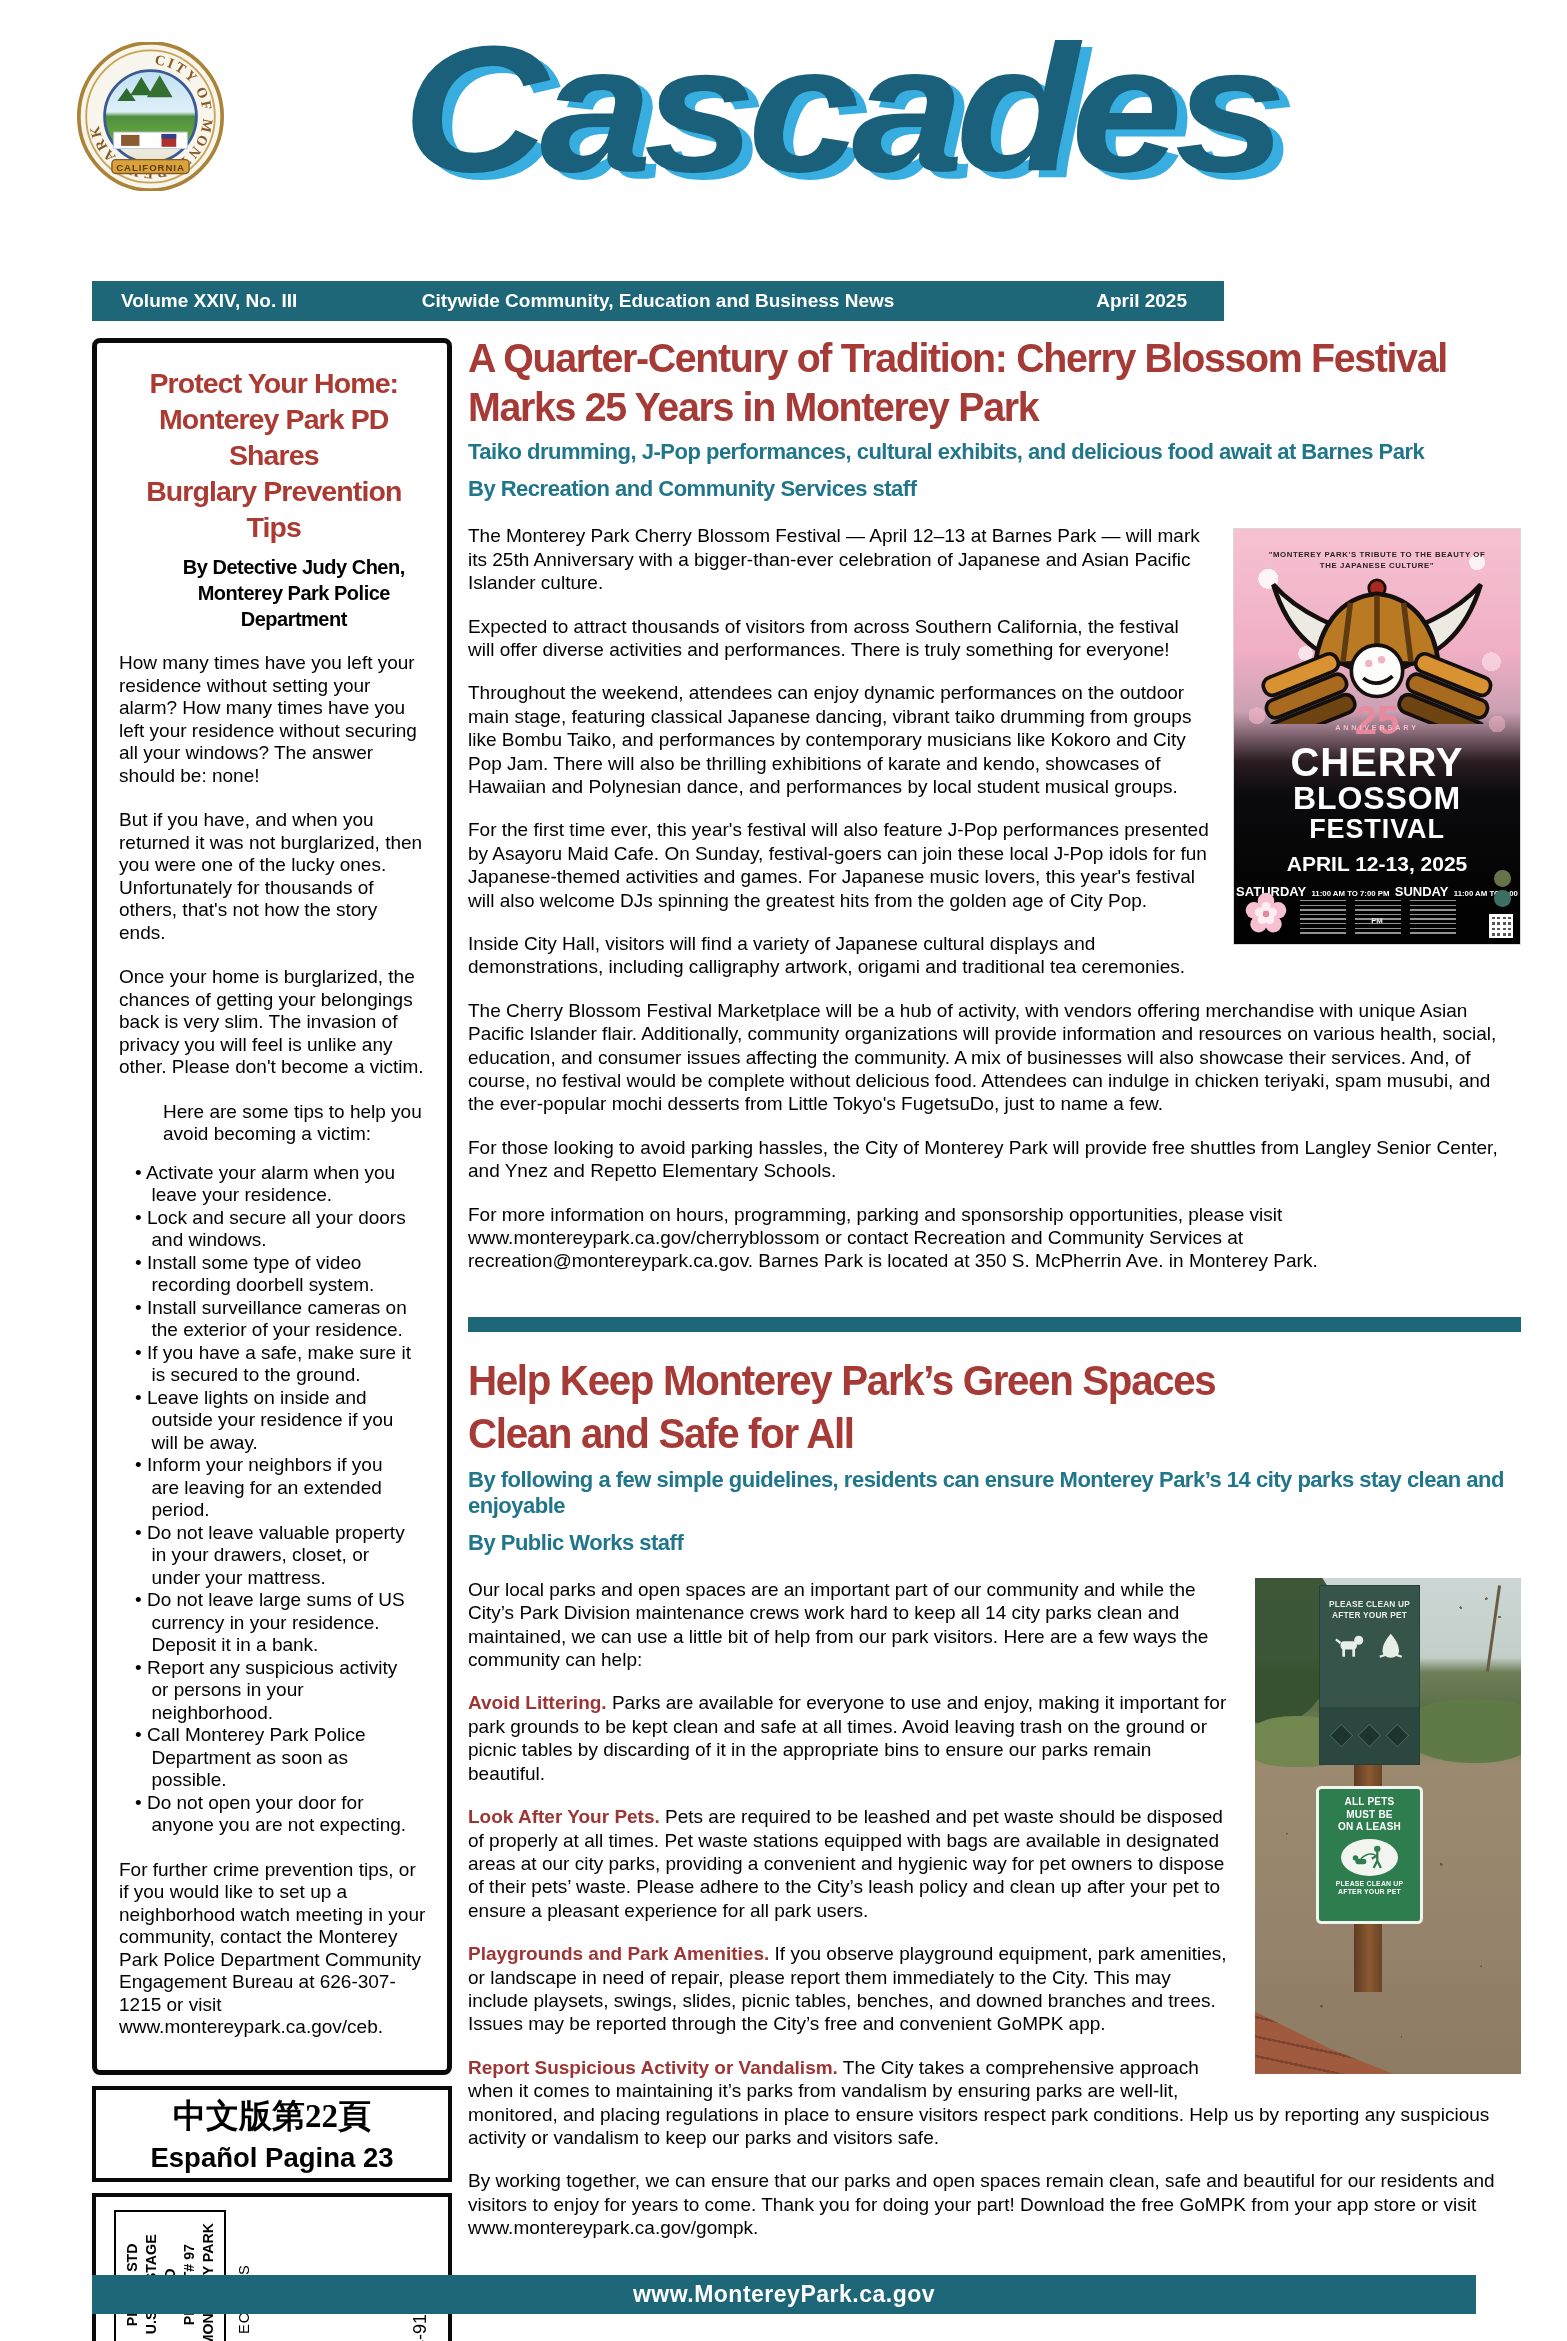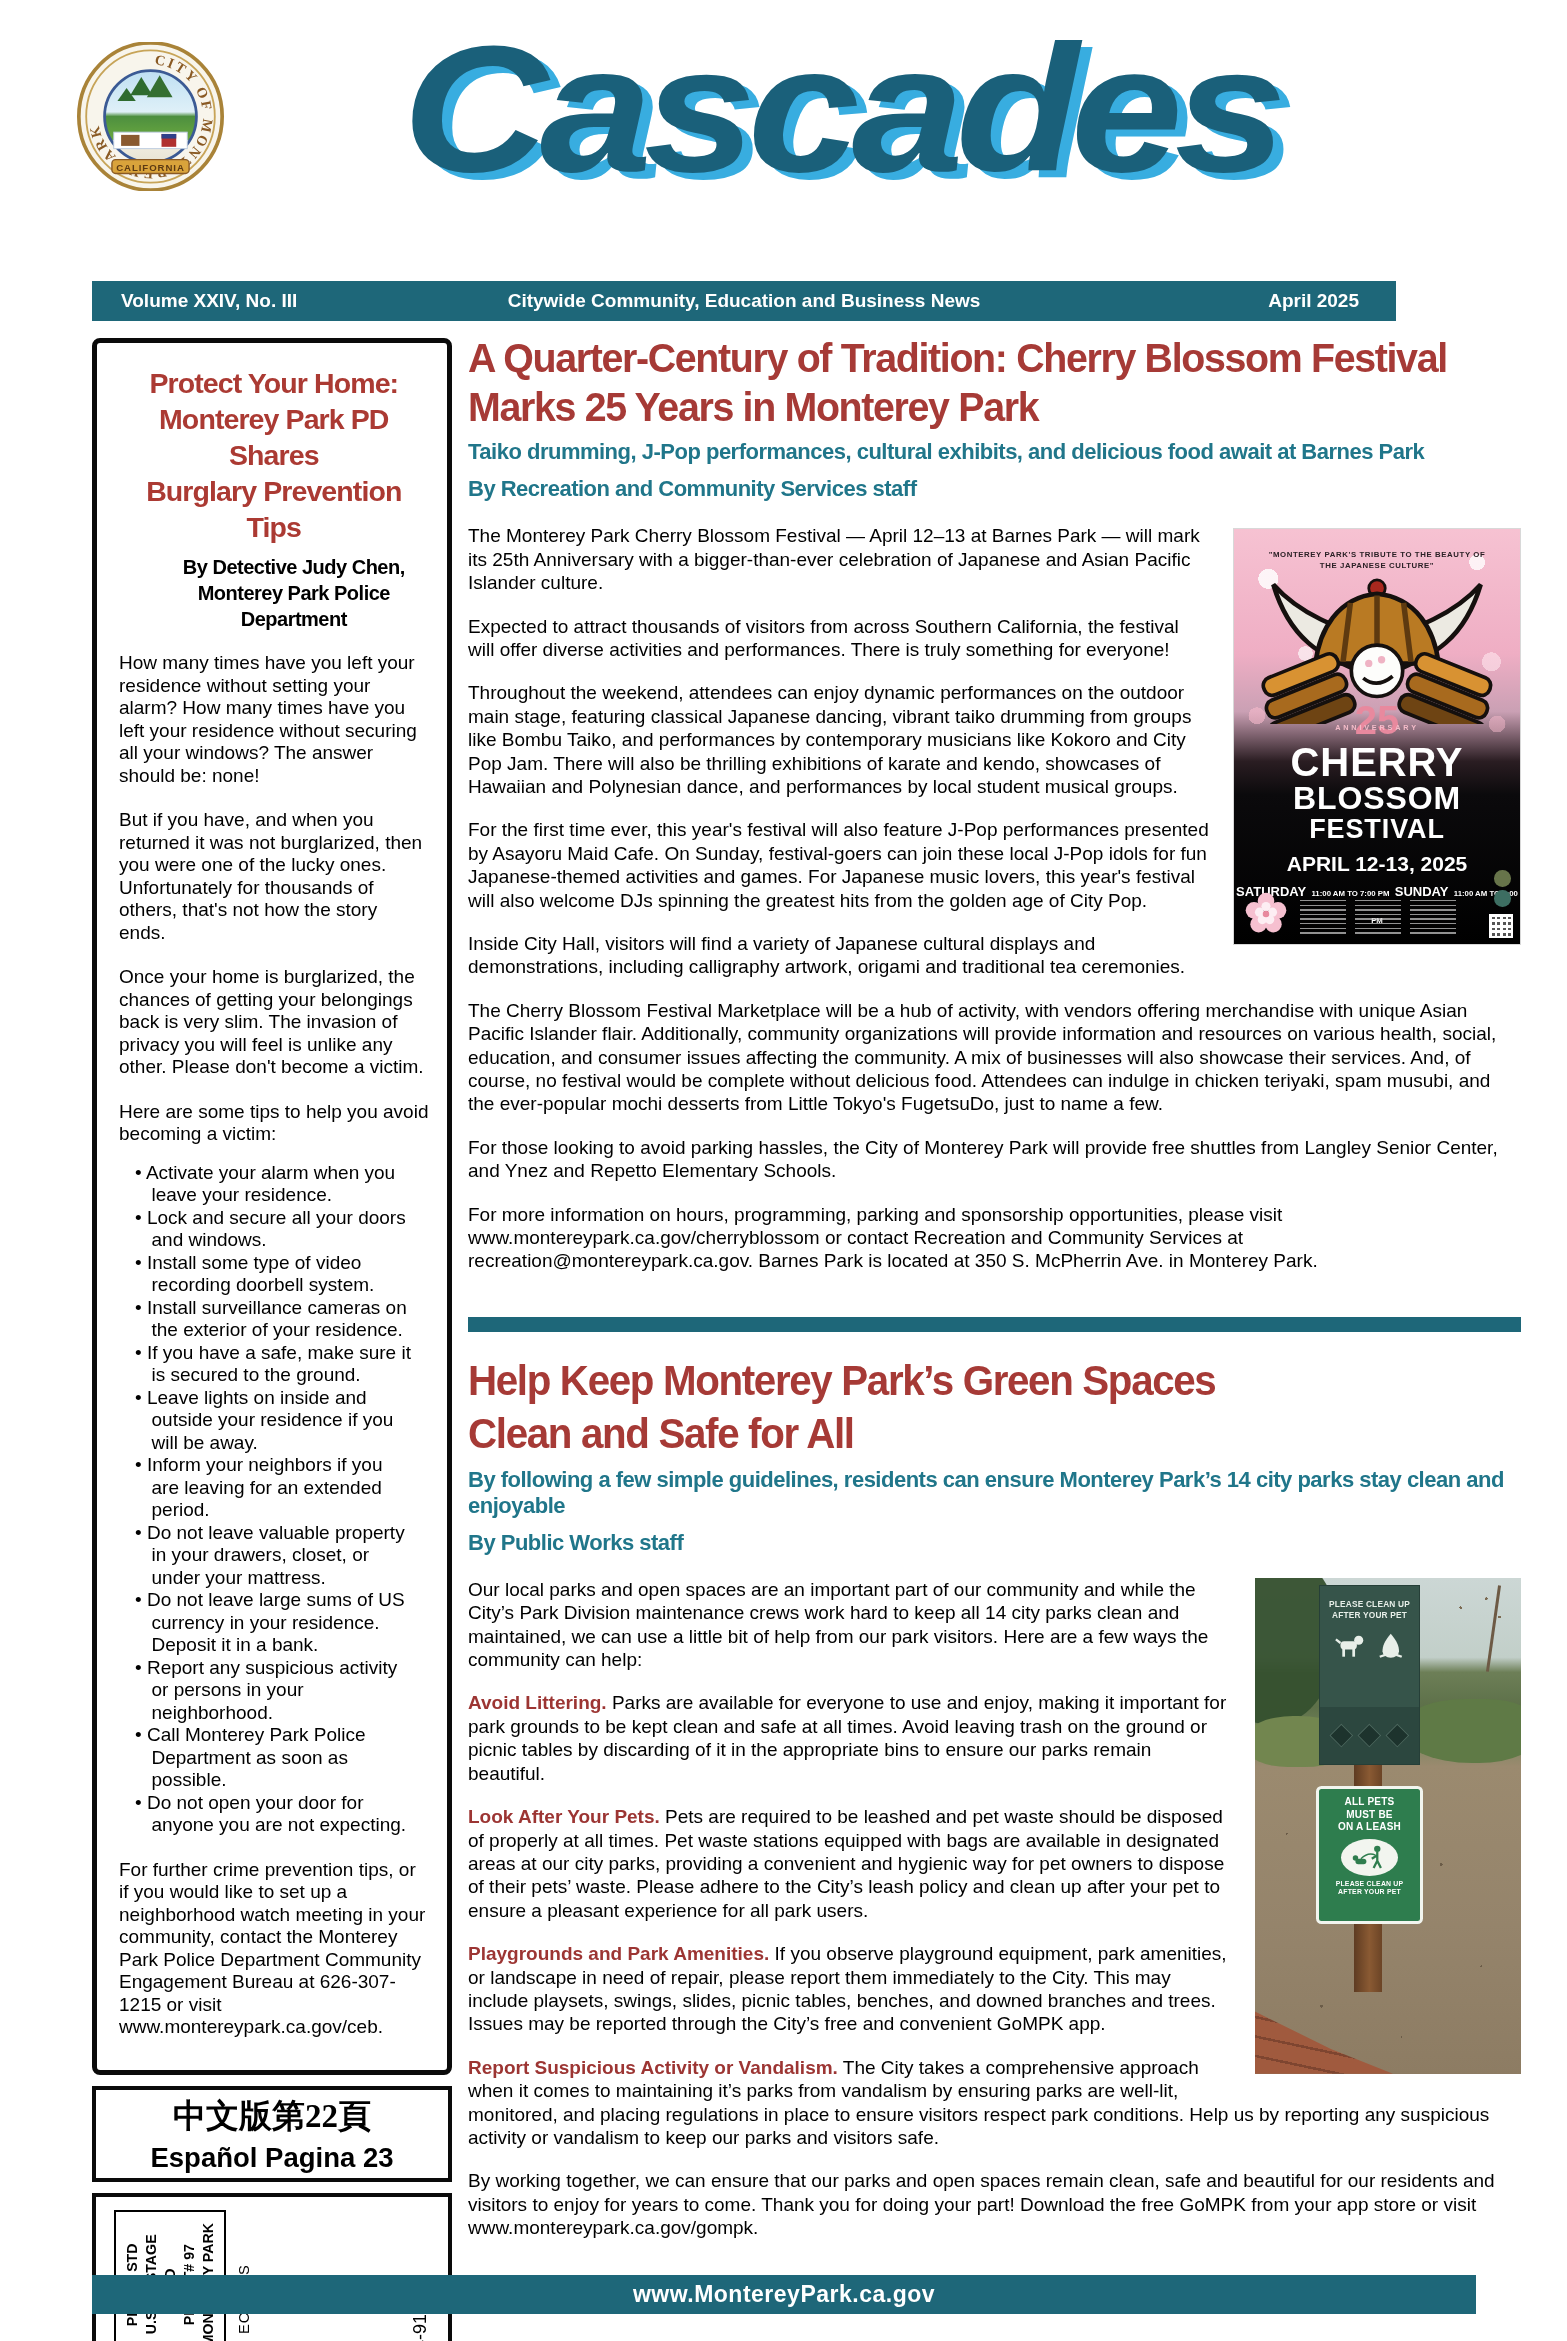--- a/index.html
+++ b/index.html
@@ -5,34 +5,34 @@
   html,body{margin:0;padding:0;background:#e9e9e9;}
   .page{position:relative;width:1568px;height:2342px;background:#ffffff;margin:0 auto;
         font-family:"Liberation Sans",sans-serif;color:#000;overflow:hidden;}
 
   
   .seal{position:absolute;left:77px;top:42px;width:147px;height:149px;}
   .masthead-title{position:absolute;left:230px;top:16.5px;width:1221px;height:184px;
     text-align:center;font-weight:bold;font-style:italic;font-size:180px;line-height:184px;
     letter-spacing:-7.3px;color:#1a607a;text-shadow:9.2px 7.3px 0 #38ade0;
     transform:scaleX(1.12);transform-origin:center;}
-  .topbar{position:absolute;left:92px;top:281px;width:1304px;height:40px;background:#1e6779;
+  .topbar{position:absolute;left:92px;top:281px;width:1132px;height:40px;background:#1e6779;
     color:#fff;font-weight:bold;font-size:19px;display:flex;align-items:center;}
   .topbar .vol{position:absolute;left:29px;}
   .topbar .tag{position:absolute;left:0;right:0;text-align:center;}
   .topbar .date{position:absolute;right:37px;}
 
   
   .leftcol{position:absolute;left:92px;top:338px;width:360px;}
   .crimebox{border:5.5px solid #0a0a0a;border-radius:8px;padding:22px 18.4px 9.2px 22px;min-height:1302px;box-sizing:border-box;}
   .crime-title{color:#ab3a33;font-weight:bold;font-size:28.5px;line-height:36px;text-align:center;letter-spacing:-0.9px;}
   .crime-byline{color:#000000;font-weight:bold;font-size:20px;line-height:26px;text-align:center;margin-top:9.2px;letter-spacing:-0.5px;margin-left:40px;}
   .crime-body{margin-top:20px;font-size:19px;line-height:22.5px;}
   .crime-body p{margin:0 0 22px 0;}
-  .crime-body p.nogap{margin-bottom:0;}
+  .crime-body p.nogap{margin-bottom:0;margin-left:44px;}
   ul.tips{margin:16px;padding:0;list-style:none;}
   ul.tips li{padding-left:16.5px;text-indent:-16.5px;}
   ul.tips li::before{content:"• ";}
 
   .langbox{border:4.6px solid #0a0a0a;margin-top:11px;height:96px;box-sizing:border-box;
     display:flex;flex-direction:column;align-items:center;justify-content:center;}
   .lang-zh{font-family:"Liberation Serif",serif;font-weight:bold;font-size:33px;}
   .lang-es{font-weight:bold;font-size:27.5px;margin-top:3.7px;}
 
   .mailbox{position:relative;border:4.6px solid #0a0a0a;margin-top:11px;height:428px;box-sizing:border-box;}

